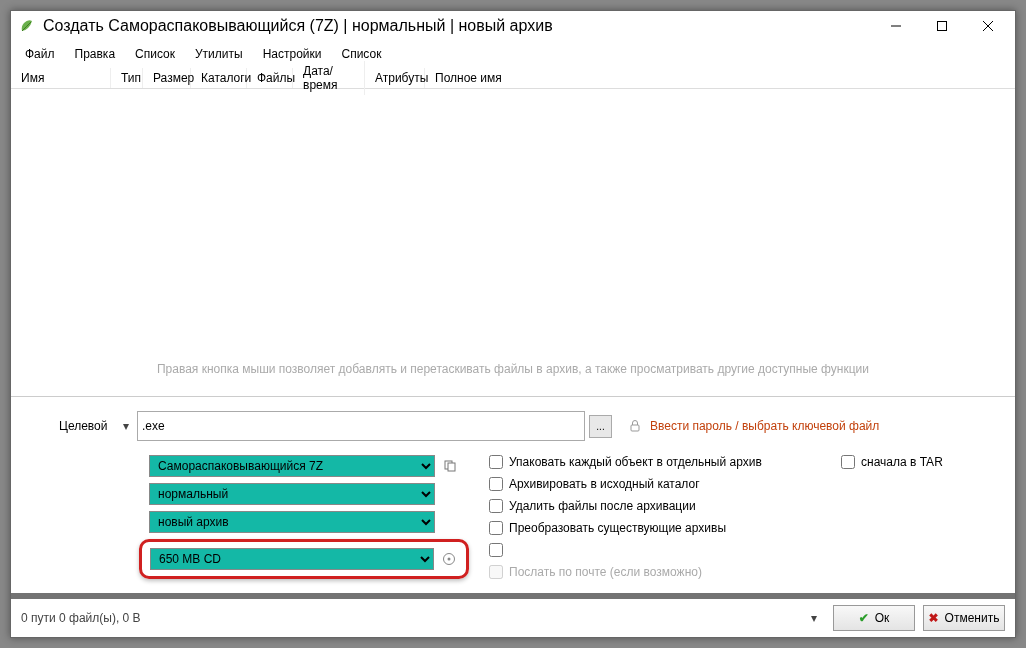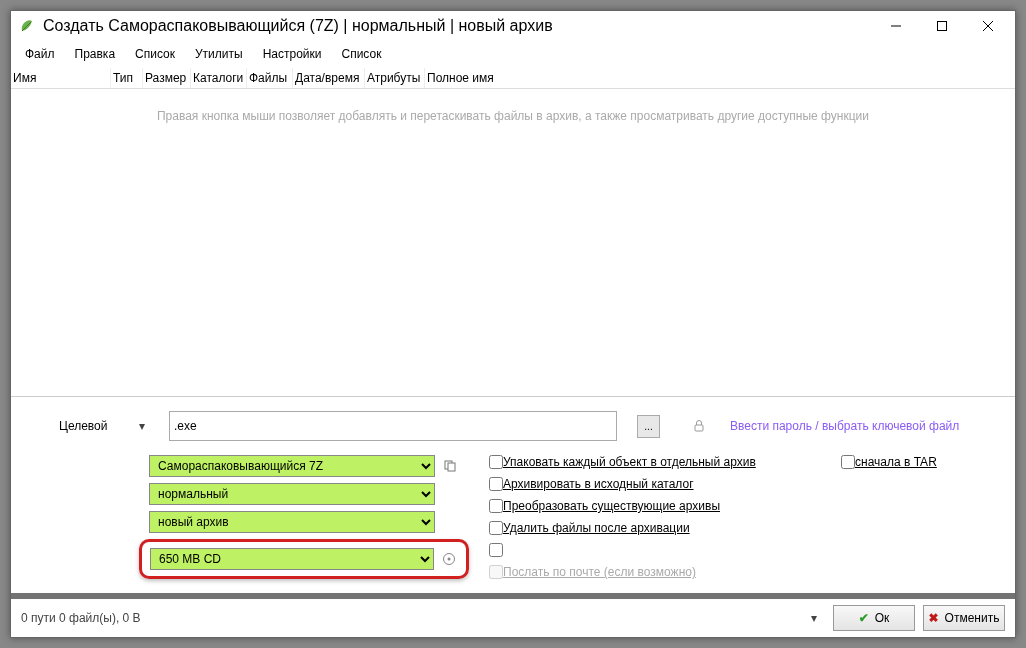--- a/index.html
+++ b/index.html
@@ -10,39 +10,39 @@
 .titlebar .title { flex: 1; font-size: 16px; }
 .titlebar .win-btn { width: 46px; height: 30px; display: flex; align-items: center; justify-content: center; }
 .menubar { display: flex; padding: 2px 4px; gap: 0; }
 .menubar .menu { padding: 4px 10px; }
 .toolbar { display: flex; align-items: center; border-top: 1px solid #e0e0e0; border-bottom: 1px solid #e0e0e0; height: 34px; padding: 0 8px; }
 .toolbar .tool { padding: 8px 16px; color: #777; }
 .toolbar .tool.active { color: #000; }
 .toolbar .spacer { flex: 1; }
 .toolbar .more { width: 24px; text-align: center; color: #555; }
 .headers { display: flex; border-bottom: 1px solid #ddd; background: #fff; height: 22px; align-items: center; }
-.headers .col { padding: 3px 2px; border-right: 1px solid #eee; font-size: 12px; }
-.file-area { flex: 1; display: flex; align-items: flex-start; justify-content: center; color: #aaa; font-size: 14px; padding: 20px; border-bottom: 1px solid #ccc; }
+.headers .col { padding: 3px 10px; border-right: 1px solid #eee; font-size: 12px; }
+.file-area { flex: 1; display: flex; align-items: flex-end; justify-content: center; color: #aaa; font-size: 14px; padding: 20px; border-bottom: 1px solid #ccc; }
 .lower { padding: 14px 14px 6px 14px; }
-.target-row { display: flex; align-items: center; gap: 20px; margin-bottom: 14px; }
+.target-row { display: flex; align-items: center; gap: 4px; margin-bottom: 14px; }
 .target-row .lbl { width: 90px; padding-left: 34px; }
 .target-row .chev { width: 14px; text-align: center; color: #444; }
 .target-row input { flex: 0 0 448px; height: 30px; border: 1px solid #aaa; padding: 0 4px; background: #fff; }
 .target-row .browse { width: 23px; height: 23px; border: 1px solid #aaa; background: #e8e8e8; text-align: center; line-height: 21px; font-size: 10px; }
 .target-row .lock { margin-left: 12px; color: #888; }
-.target-row .pwd { color: #8b5cf6; margin-left: 4px; }
+.target-row .pwd { color: #c2410c; margin-left: 4px; }
 .opts { display: flex; gap: 30px; }
 .left-opts { width: 310px; padding-left: 124px; box-sizing: content-box; }
 .select-row { display: flex; align-items: center; gap: 6px; margin-bottom: 6px; }
-.select-row select { flex: 1; height: 22px; border: 1px solid #888; background: #bef264; padding: 0 4px; }
+.select-row select { flex: 1; height: 22px; border: 1px solid #888; background: #14b8a6; padding: 0 4px; }
 .select-row .side-icon { width: 18px; height: 18px; display: flex; align-items: center; justify-content: center; color: #666; }
 .highlight-box { border: 3px solid #d02020; border-radius: 10px; padding: 6px 8px; margin-top: 2px; margin-left: -10px; margin-right: -10px; box-shadow: 0 2px 4px rgba(0,0,0,.25); }
 .highlight-box .select-row { margin-bottom: 0; }
 .right-opts { flex: 1; padding-top: 0; }
-.check-row { display: flex; align-items: center; margin-bottom: 8px; text-decoration: underline; }
+.check-row { display: flex; align-items: center; gap: 6px; margin-bottom: 8px; }
 .check-row input[type=checkbox] { width: 14px; height: 14px; }
 .check-row.disabled { color: #aaa; }
 .far-right { width: 160px; padding-top: 0; }
 .bottom { display: flex; align-items: center; border-top: 6px solid #737373; padding: 6px 10px; gap: 8px; }
 .bottom .status { flex: 1; color: #444; }
 .bottom .chev { color: #444; padding: 0 8px; }
 .bottom .btn { width: 82px; height: 26px; border: 1px solid #999; background: linear-gradient(#f8f8f8,#e4e4e4); display: flex; align-items: center; justify-content: center; gap: 6px; }
 .bottom .btn .icon { font-weight: bold; }
 .bottom .btn.ok .icon { color: #2a9d2a; }
 .bottom .btn.cancel .icon { color: #c01818; }
@@ -157,25 +157,25 @@
         <div class="check-row">
             <input type="checkbox" style="">
             <span>Упаковать каждый объект в отдельный архив</span>
           </div>
         <div class="check-row">
             <input type="checkbox" style="">
             <span>Архивировать в исходный каталог</span>
           </div>
         <div class="check-row">
             <input type="checkbox" style="">
+            <span>Удалить файлы после архивации</span>
+          </div>
+        <div class="check-row">
+            <input type="checkbox" style="">
             <span>Преобразовать существующие архивы</span>
-          </div>
-        <div class="check-row">
-            <input type="checkbox" style="">
-            <span>Удалить файлы после архивации</span>
           </div>
         <div class="check-row">
             <input type="checkbox" style="">
           </div>
         <div class="check-row disabled">
             <input type="checkbox" disabled="" style="">
             <span>Послать по почте (если возможно)</span>
           </div>
       </div>
 

